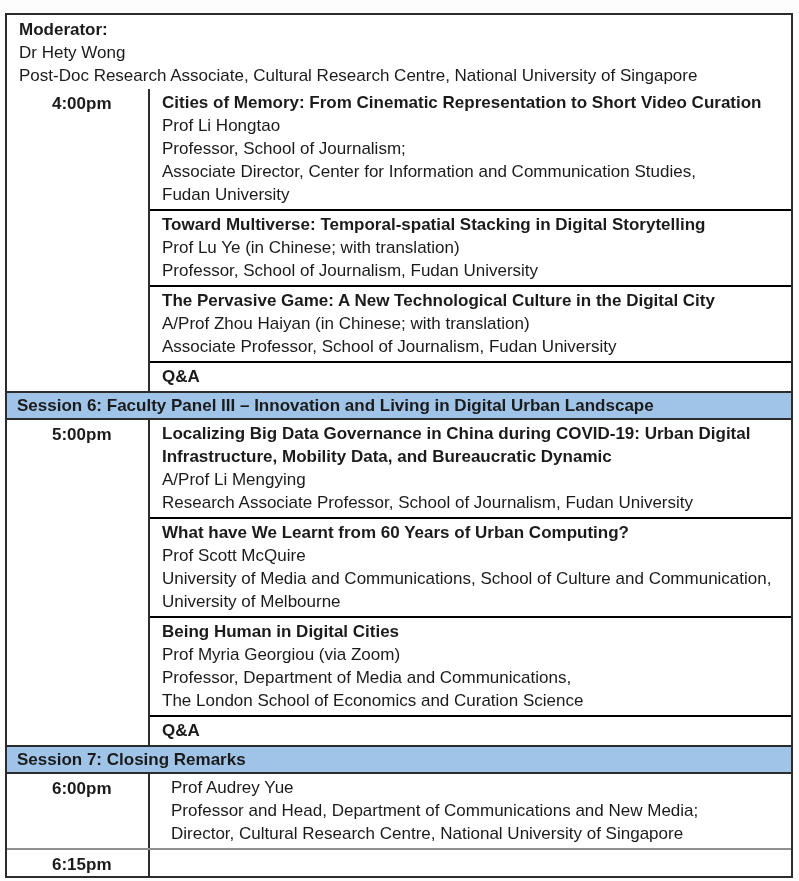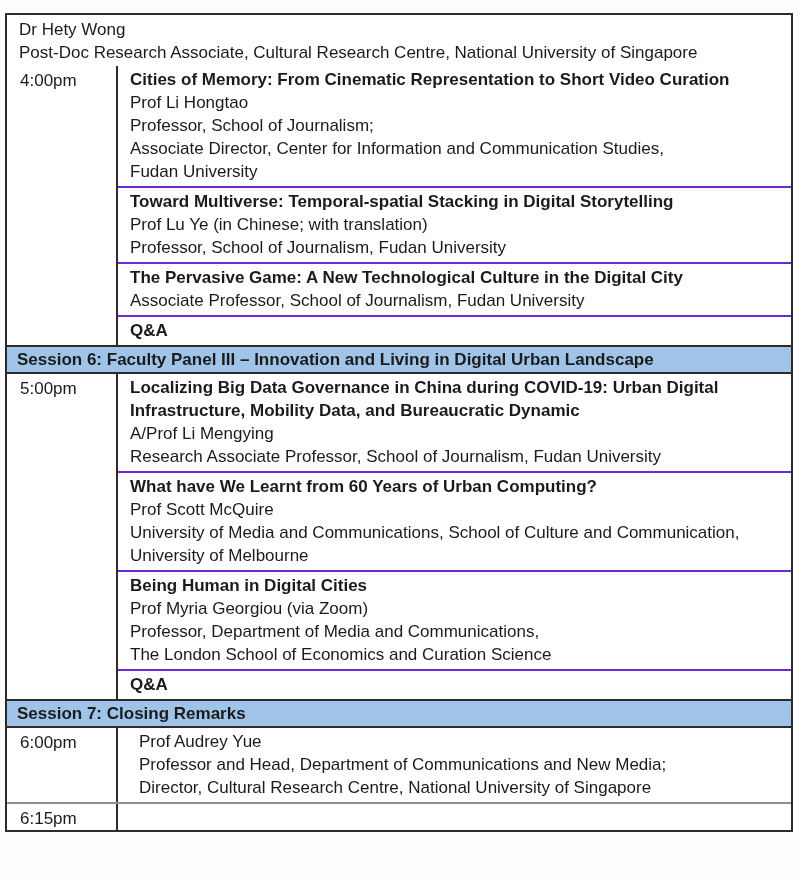--- a/index.html
+++ b/index.html
@@ -35,36 +35,38 @@
     border-bottom: 2px solid #2c2c2c;
     font-weight: 700;
     padding: 1px 10px;
   }
   .session-body { display: flex; align-items: stretch; }
   .time-cell {
     flex: 0 0 111px;
     box-sizing: border-box;
     border-right: 2px solid #2c2c2c;
     padding: 3px 8px 0 13px;
-    font-weight: 400;
+    font-weight: 700;
+    margin-left: 32px;
   }
   .talks-col { flex: 1 1 auto; min-width: 0; }
   .talk { padding: 2px 12px 3px 12px; }
-  .talk + .talk { border-top: 2px solid #6d28d9; }
+  .talk + .talk { border-top: 2px solid #000000; }
   .talk-title { font-weight: 700; }
   .plain-row { display: flex; align-items: stretch; gap: 9px; }
   .plain-row + .plain-row { border-top: 2px solid #909090; }
   .plain-row .row-content { flex: 1 1 auto; min-width: 0; padding: 2px 12px 3px 12px; }
 </style>
 </head>
 <body>
 
 <div class="schedule-table">
 
   <div class="text-block">
+    <div class="bold">Moderator:</div>
     <div>Dr Hety Wong</div>
     <div>Post-Doc Research Associate, Cultural Research Centre, National University of Singapore</div>
   </div>
 
   <div class="session-body">
     <div class="time-cell">4:00pm</div>
     <div class="talks-col">
       <div class="talk">
         <div class="talk-title">Cities of Memory: From Cinematic Representation to Short Video Curation</div>
         <div>Prof Li Hongtao</div>
@@ -72,20 +74,21 @@
         <div>Associate Director, Center for Information and Communication Studies,</div>
         <div>Fudan University</div>
       </div>
       <div class="talk">
         <div class="talk-title">Toward Multiverse: Temporal-spatial Stacking in Digital Storytelling</div>
         <div>Prof Lu Ye (in Chinese; with translation)</div>
         <div>Professor, School of Journalism, Fudan University</div>
       </div>
       <div class="talk">
         <div class="talk-title">The Pervasive Game: A New Technological Culture in the Digital City</div>
+        <div>A/Prof Zhou Haiyan (in Chinese; with translation)</div>
         <div>Associate Professor, School of Journalism, Fudan University</div>
       </div>
       <div class="talk">
         <div class="talk-title">Q&amp;A</div>
       </div>
     </div>
   </div>
 
   <div class="session-bar">Session 6: Faculty Panel III – Innovation and Living in Digital Urban Landscape</div>
   <div class="session-body">

